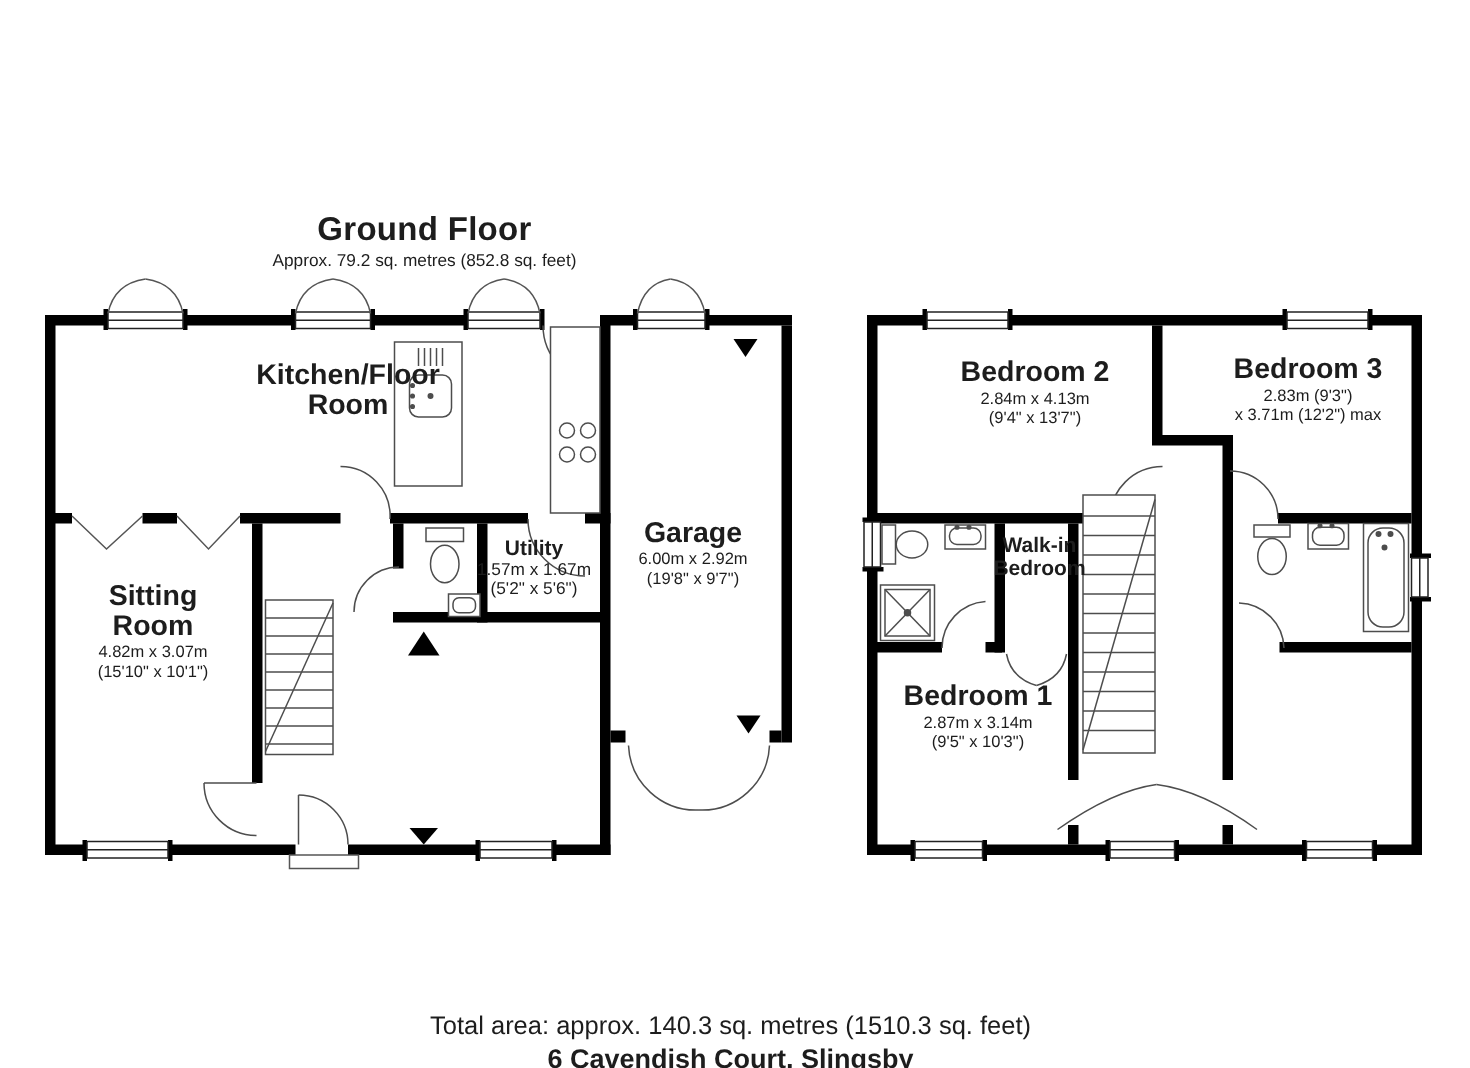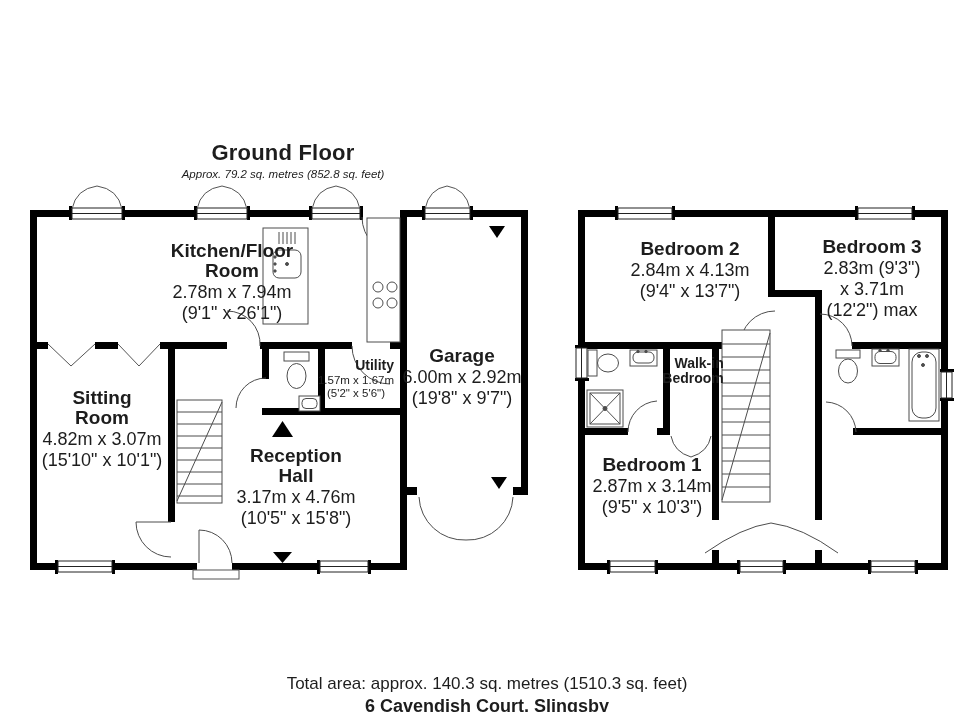--- a/index.html
+++ b/index.html
@@ -3,25 +3,25 @@
 <meta charset="utf-8">
 <style>
   html,body{margin:0;padding:0;background:#ffffff;}
   .canvas{
     position:relative;width:980px;height:712px;background:#ffffff;
     font-family:"Liberation Sans", sans-serif;color:#1d1d1d;overflow:hidden;
   }
   .plan-svg{position:absolute;left:0;top:0;}
   .floor-title{position:absolute;transform:translateX(-50%);text-align:center;white-space:nowrap;}
   .ftitle{font-size:22px;font-weight:bold;letter-spacing:0.2px;}
-  .fsub{font-size:11.5px;margin-top:2px;font-style:italic;}
+  .fsub{font-size:11.5px;margin-top:2px;}
   .room-label{position:absolute;transform:translateX(-50%);text-align:center;}
   .rname{font-size:19px;font-weight:bold;line-height:1.05;white-space:pre-line;}
-  .rdims{font-size:18px;line-height:1.18;margin-top:1px;white-space:pre-line;}
-  .room-label.small .rname{font-size:14px;text-align:right;}
+  .rdims{font-size:11px;line-height:1.18;margin-top:1px;white-space:pre-line;}
+  .room-label.small .rname{font-size:14px;}
   .room-label.small .rdims{font-size:11.5px;}
   .footer{position:absolute;left:487px;top:674px;transform:translateX(-50%);text-align:center;white-space:nowrap;}
   .total{font-size:17px;text-align:center;}
   .address{font-size:18px;font-weight:bold;margin-top:2px;}
 </style>
 </head>
 <body>
 
 <div class="canvas">
 
@@ -320,40 +320,32 @@
 </svg>
 
 <div class="floor-title" style="left:283px;top:140px">
   <div class="ftitle">Ground Floor</div>
   <div class="fsub">Approx. 79.2 sq. metres (852.8 sq. feet)</div>
 </div>
 
 <div class="room-label" style="left:232px;top:241px">
   <div class="rname">Kitchen/Floor
 Room</div>
-  <div class="rdims">2.78m x 7.94m
-(9'1" x 26'1")</div>
 </div>
 <div class="room-label" style="left:102px;top:388px">
   <div class="rname">Sitting
 Room</div>
   <div class="rdims">4.82m x 3.07m
 (15'10" x 10'1")</div>
 </div>
 <div class="room-label small" style="left:356px;top:358px">
   <div class="rname">Utility</div>
   <div class="rdims">1.57m x 1.67m
 (5'2" x 5'6")</div>
 </div>
-<div class="room-label" style="left:296px;top:446px">
-  <div class="rname">Reception
-Hall</div>
-  <div class="rdims">3.17m x 4.76m
-(10'5" x 15'8")</div>
-</div>
 <div class="room-label" style="left:462px;top:346px">
   <div class="rname">Garage</div>
   <div class="rdims">6.00m x 2.92m
 (19'8" x 9'7")</div>
 </div>
 
 <div class="room-label" style="left:690px;top:239px">
   <div class="rname">Bedroom 2</div>
   <div class="rdims">2.84m x 4.13m
 (9'4" x 13'7")</div>

